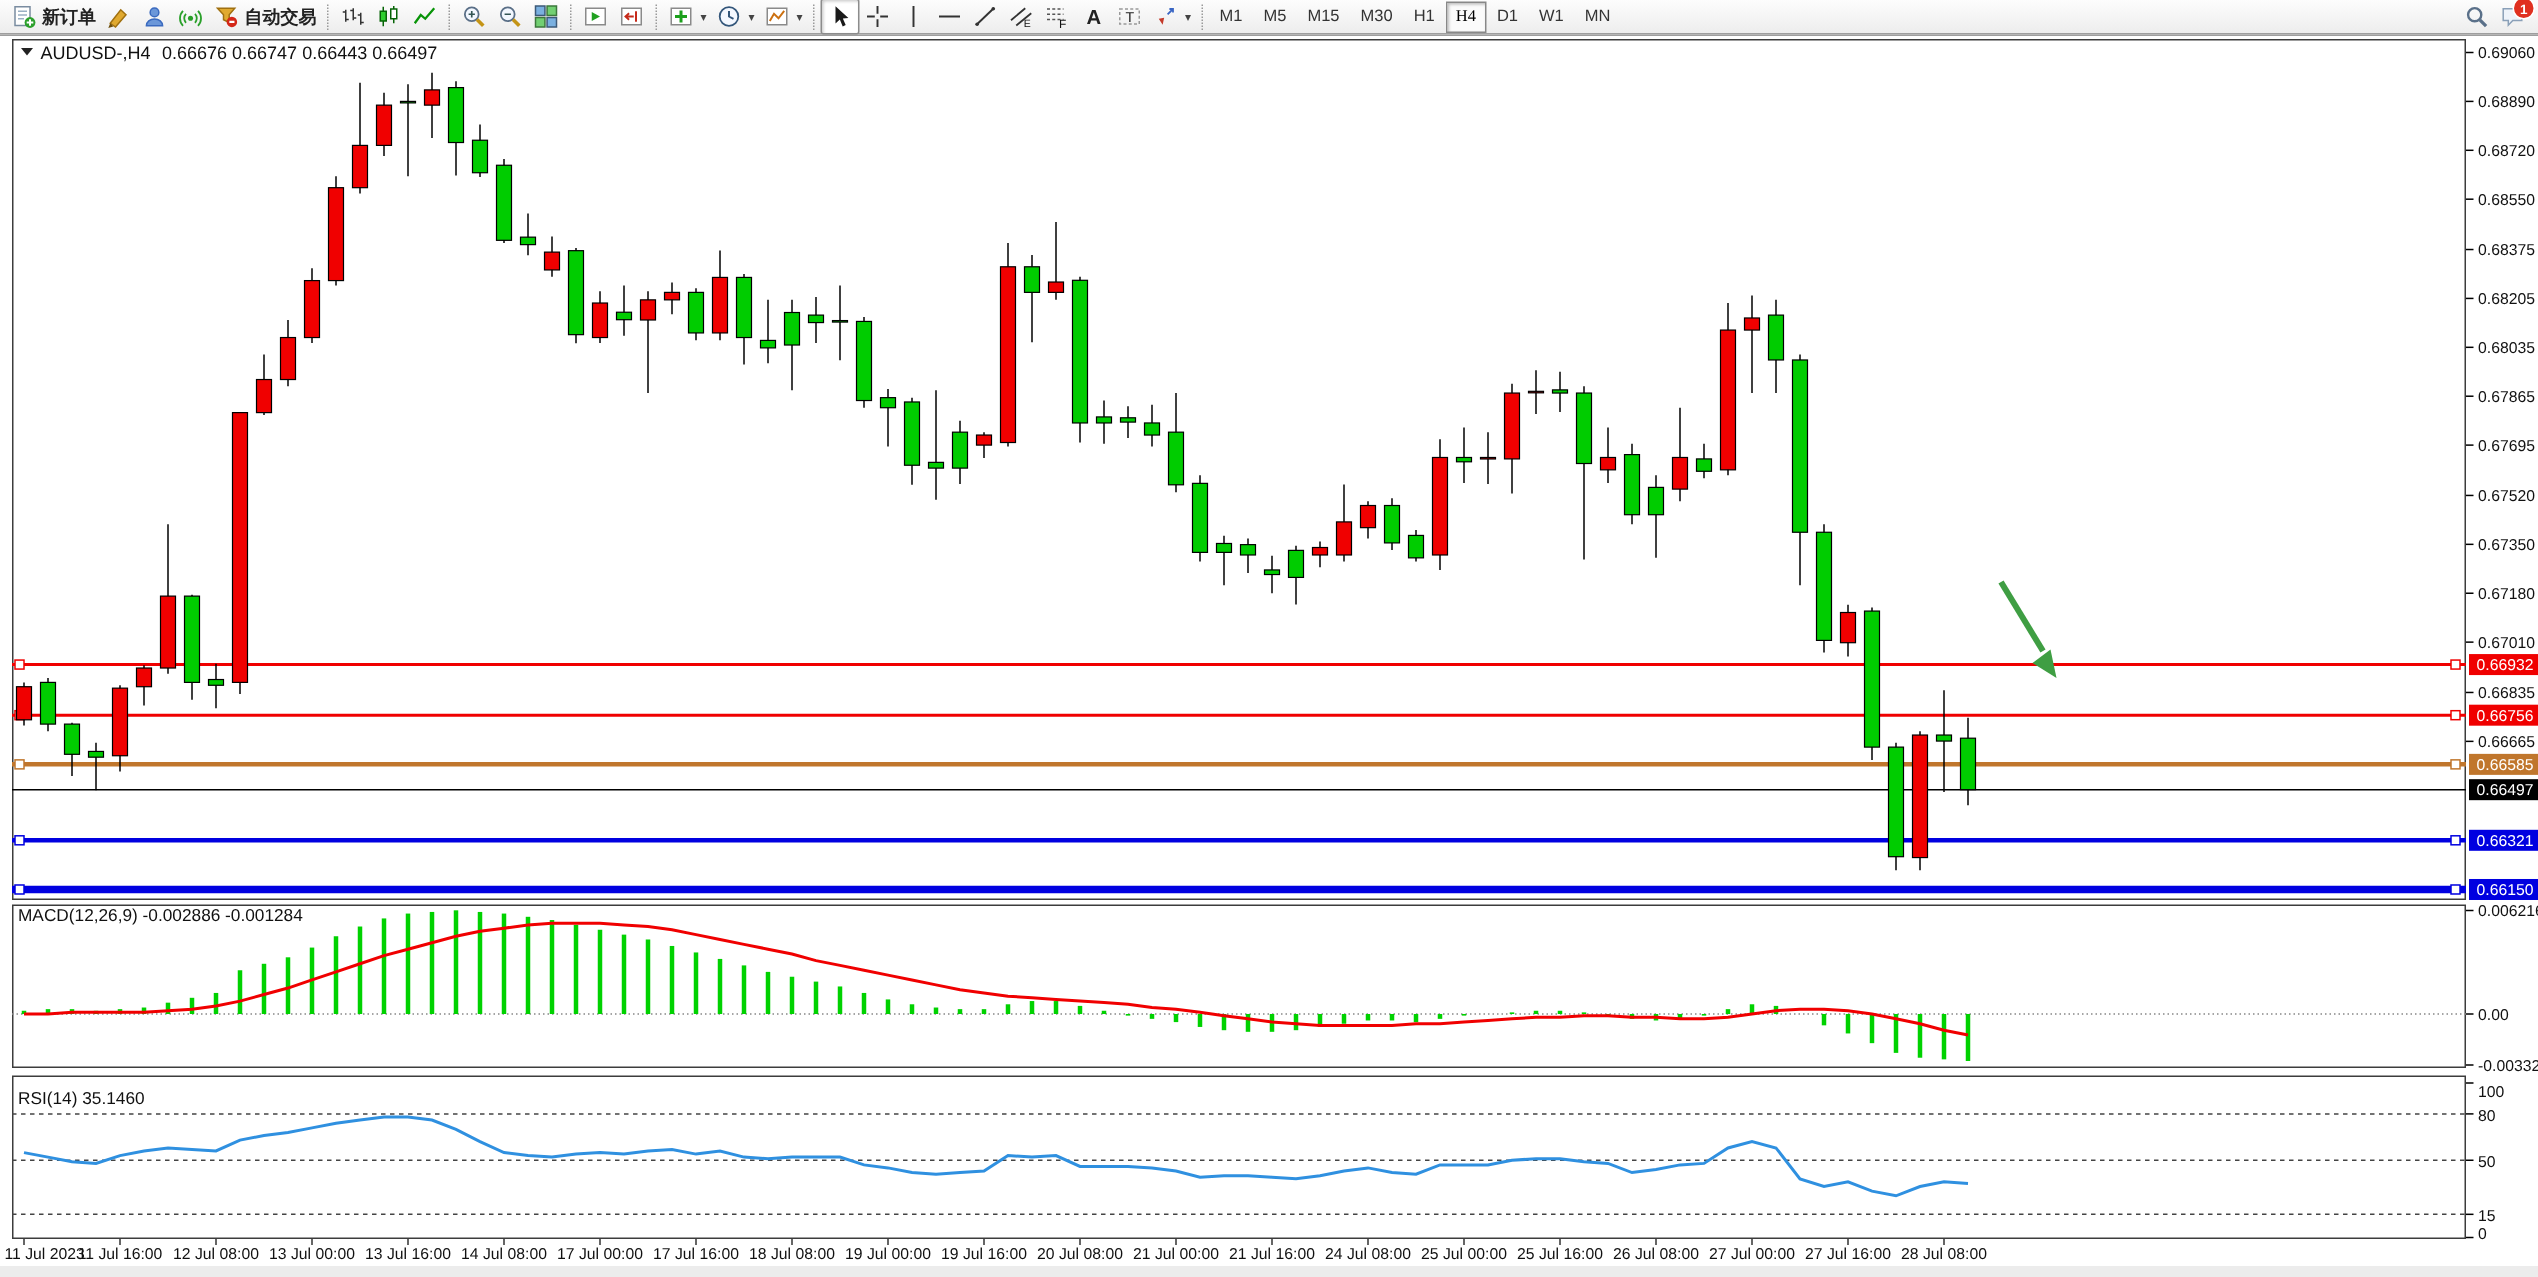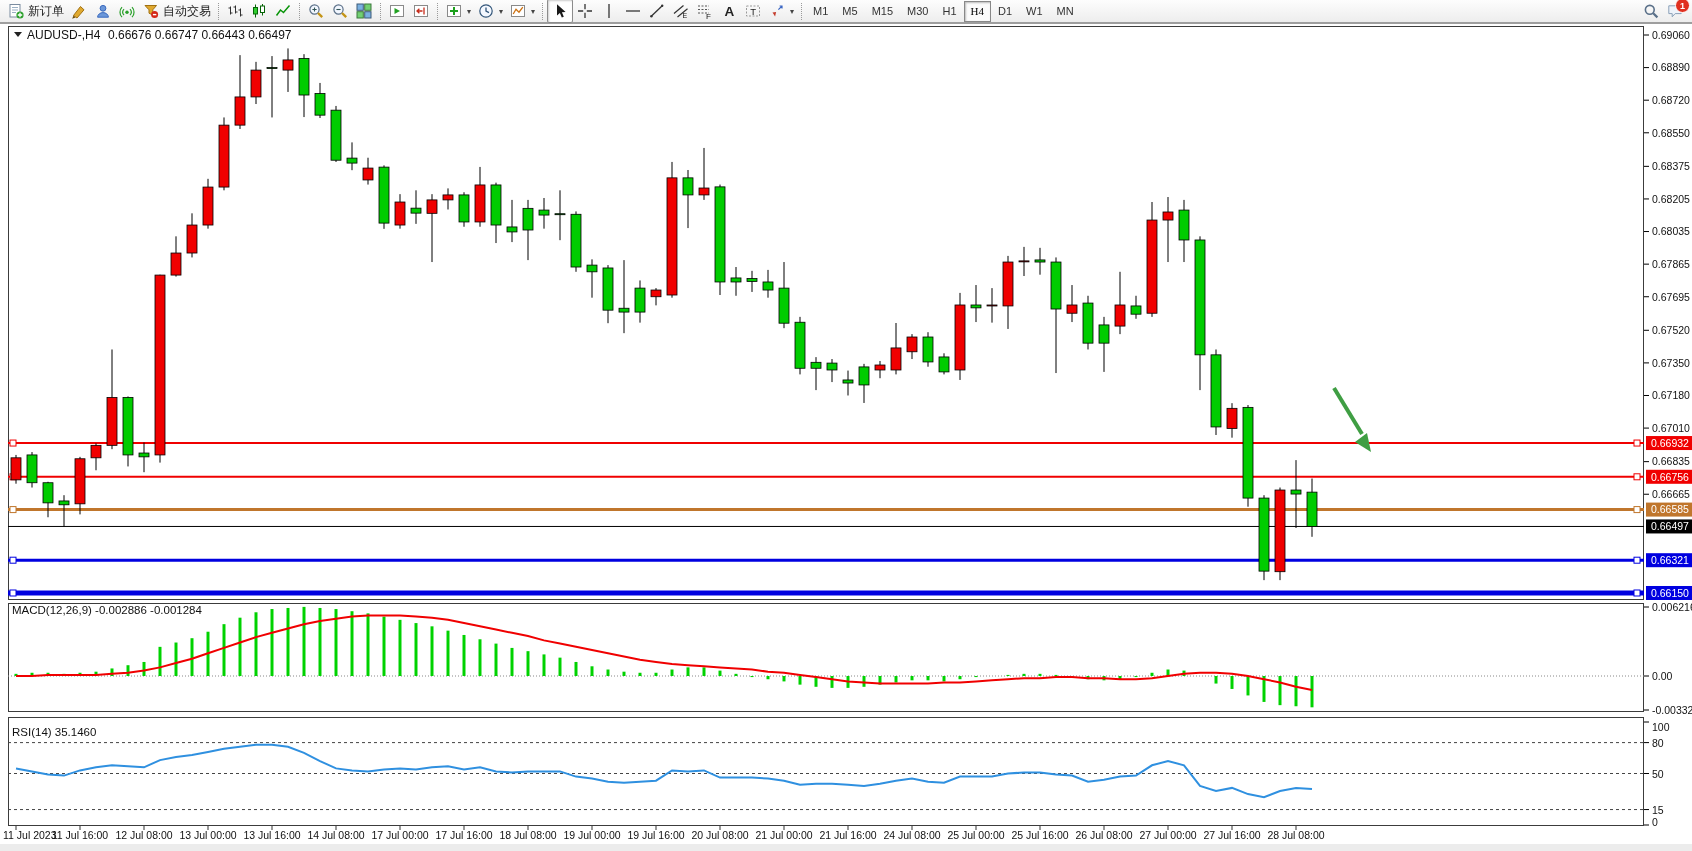--- a/index.html
+++ b/index.html
@@ -6,21 +6,21 @@
   body{width:1692px;height:851px;overflow:hidden;background:#fff;
        font-family:"Liberation Sans",sans-serif;-webkit-font-smoothing:antialiased;}
   #stage{position:relative;width:1692px;height:851px;background:#fff;}
   
   #toolbar{position:absolute;left:0;top:0;width:1692px;height:23px;
     background:linear-gradient(#fdfdfd,#ededed);border-bottom:1px solid #9e9e9e;
     display:flex;align-items:center;padding-left:4px;box-sizing:border-box;z-index:5;}
   .tb-btn{display:flex;align-items:center;gap:3px;padding:1px 3px;border-radius:2px;height:20px;}
   .tb-ic{width:18px;height:18px;display:flex;align-items:center;justify-content:center;}
   .tb-ic svg{width:16px;height:16px;display:block;}
-  .tb-lbl{font-size:12px;color:#222;white-space:nowrap;}
+  .tb-lbl{font-size:12px;color:#222;white-space:nowrap;font-weight:bold;}
   .tb-sep{width:0;height:17px;border-left:1px dotted #9a9a9a;margin:0 4px;}
   .tb-dd{font-size:8px;color:#444;margin-left:1px;}
   .tb-active{background:#fff;border:1px solid #8c8c8c;box-shadow:inset 1px 1px 2px rgba(0,0,0,.2);}
   .tf-btn{font-size:11px;color:#333;padding:2px 6px;height:15px;line-height:15px;border:1px solid transparent;}
   .tf-active{background:#fbfbfb;border:1px solid #888;box-shadow:inset 1px 1px 2px rgba(0,0,0,.25);color:#000;font-family:Liberation Serif, serif;}
   #tb-right{margin-left:auto;display:flex;align-items:center;gap:6px;margin-right:8px;}
   #chat-wrap{position:relative;}
   #notif-badge{position:absolute;top:-4px;right:-6px;background:#e03020;color:#fff;
     border-radius:50%;width:13px;height:13px;font-size:9px;font-weight:bold;
     display:flex;align-items:center;justify-content:center;border:1px solid #fff;}

